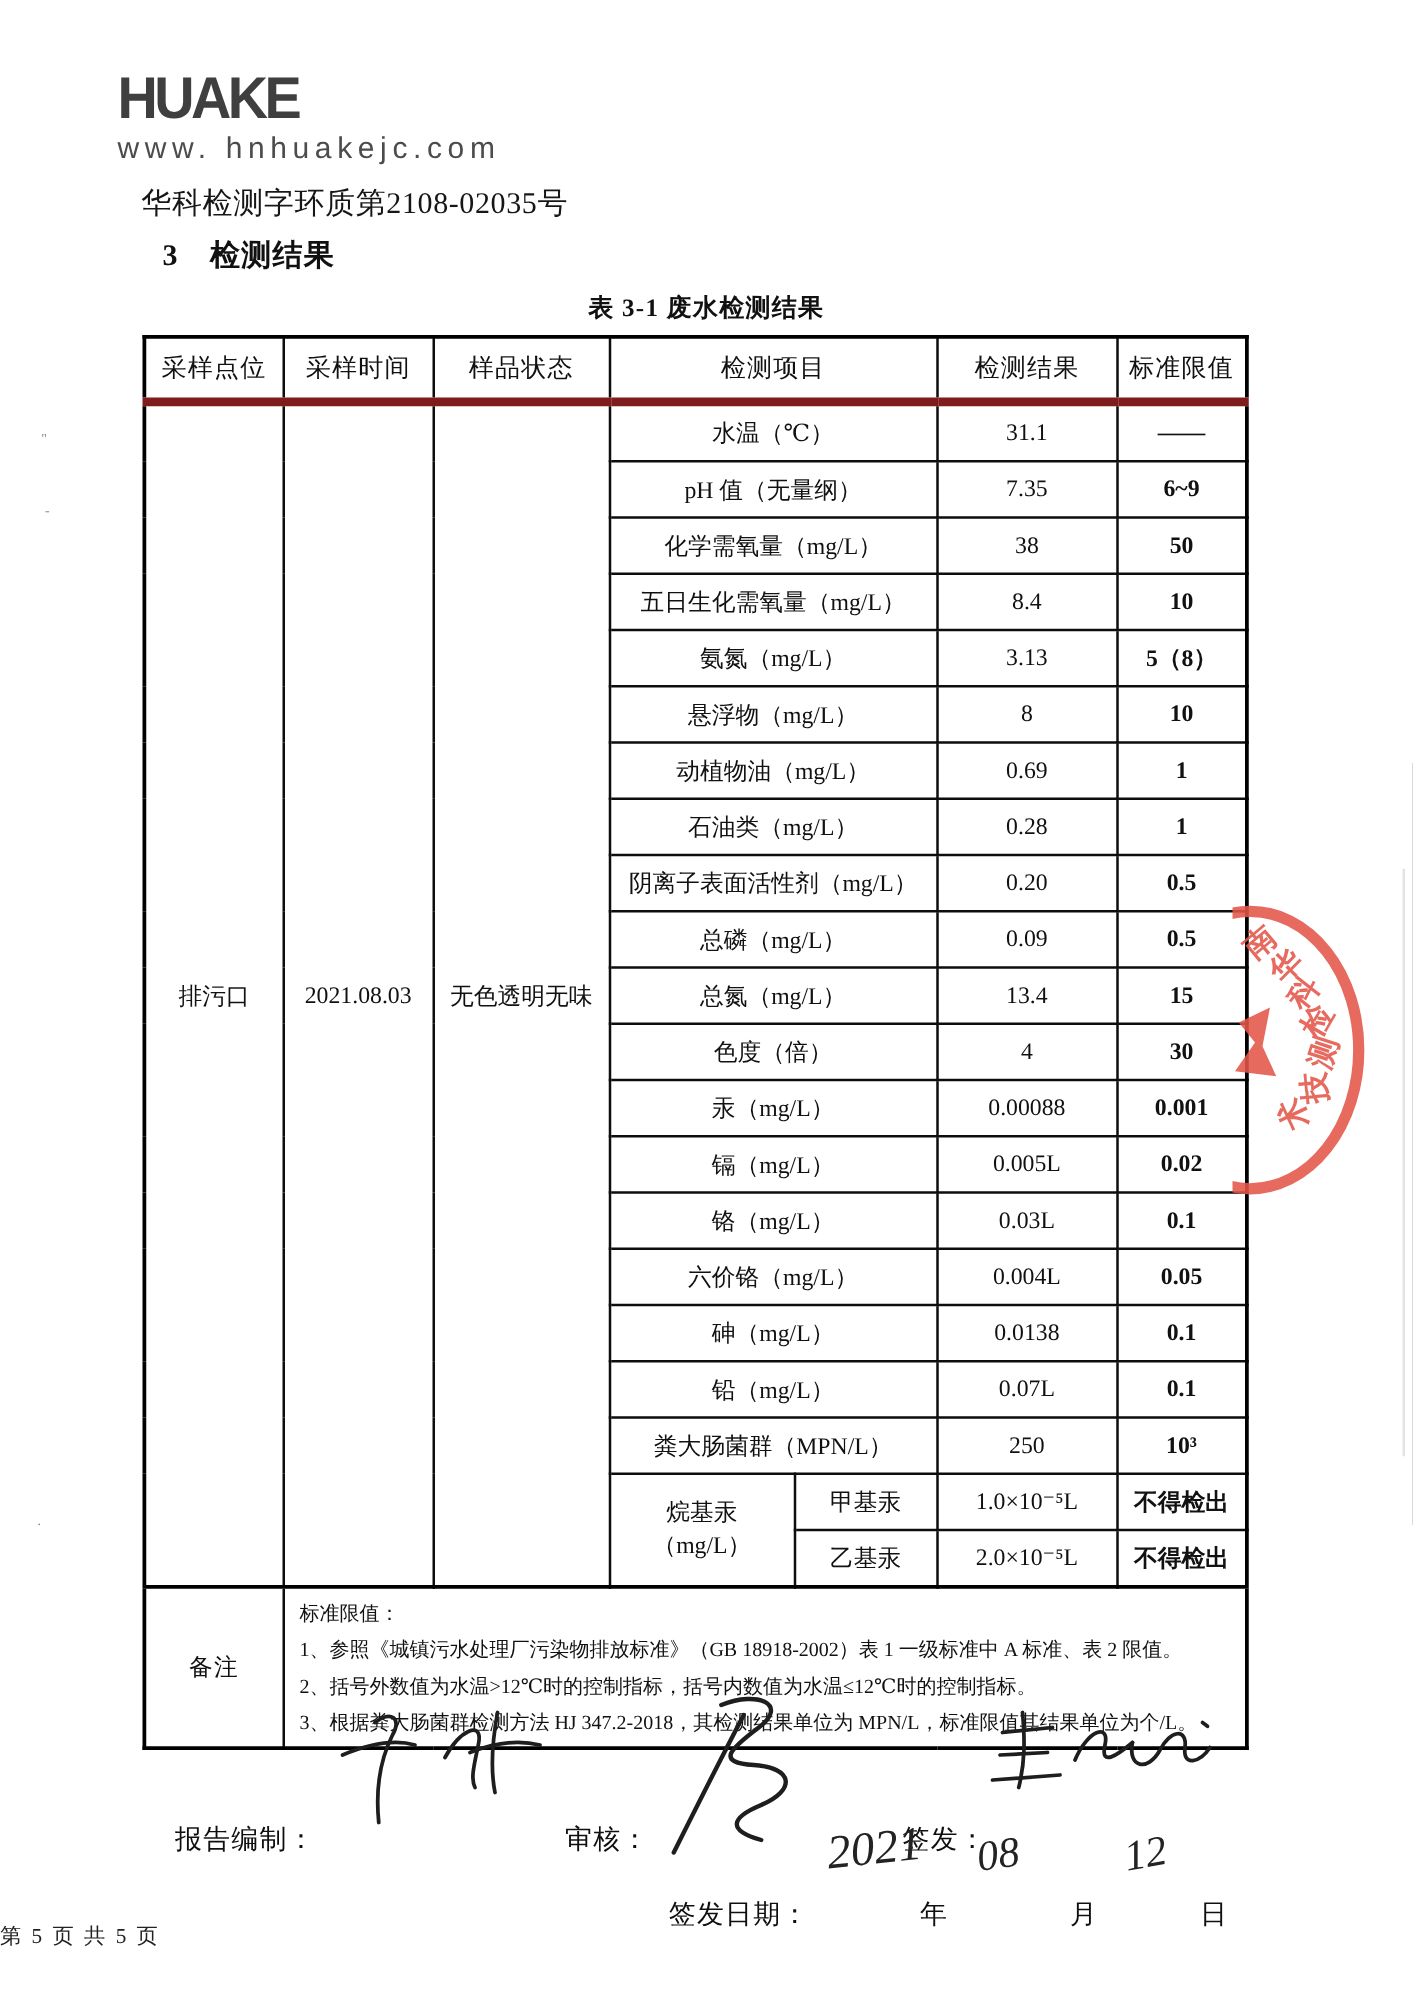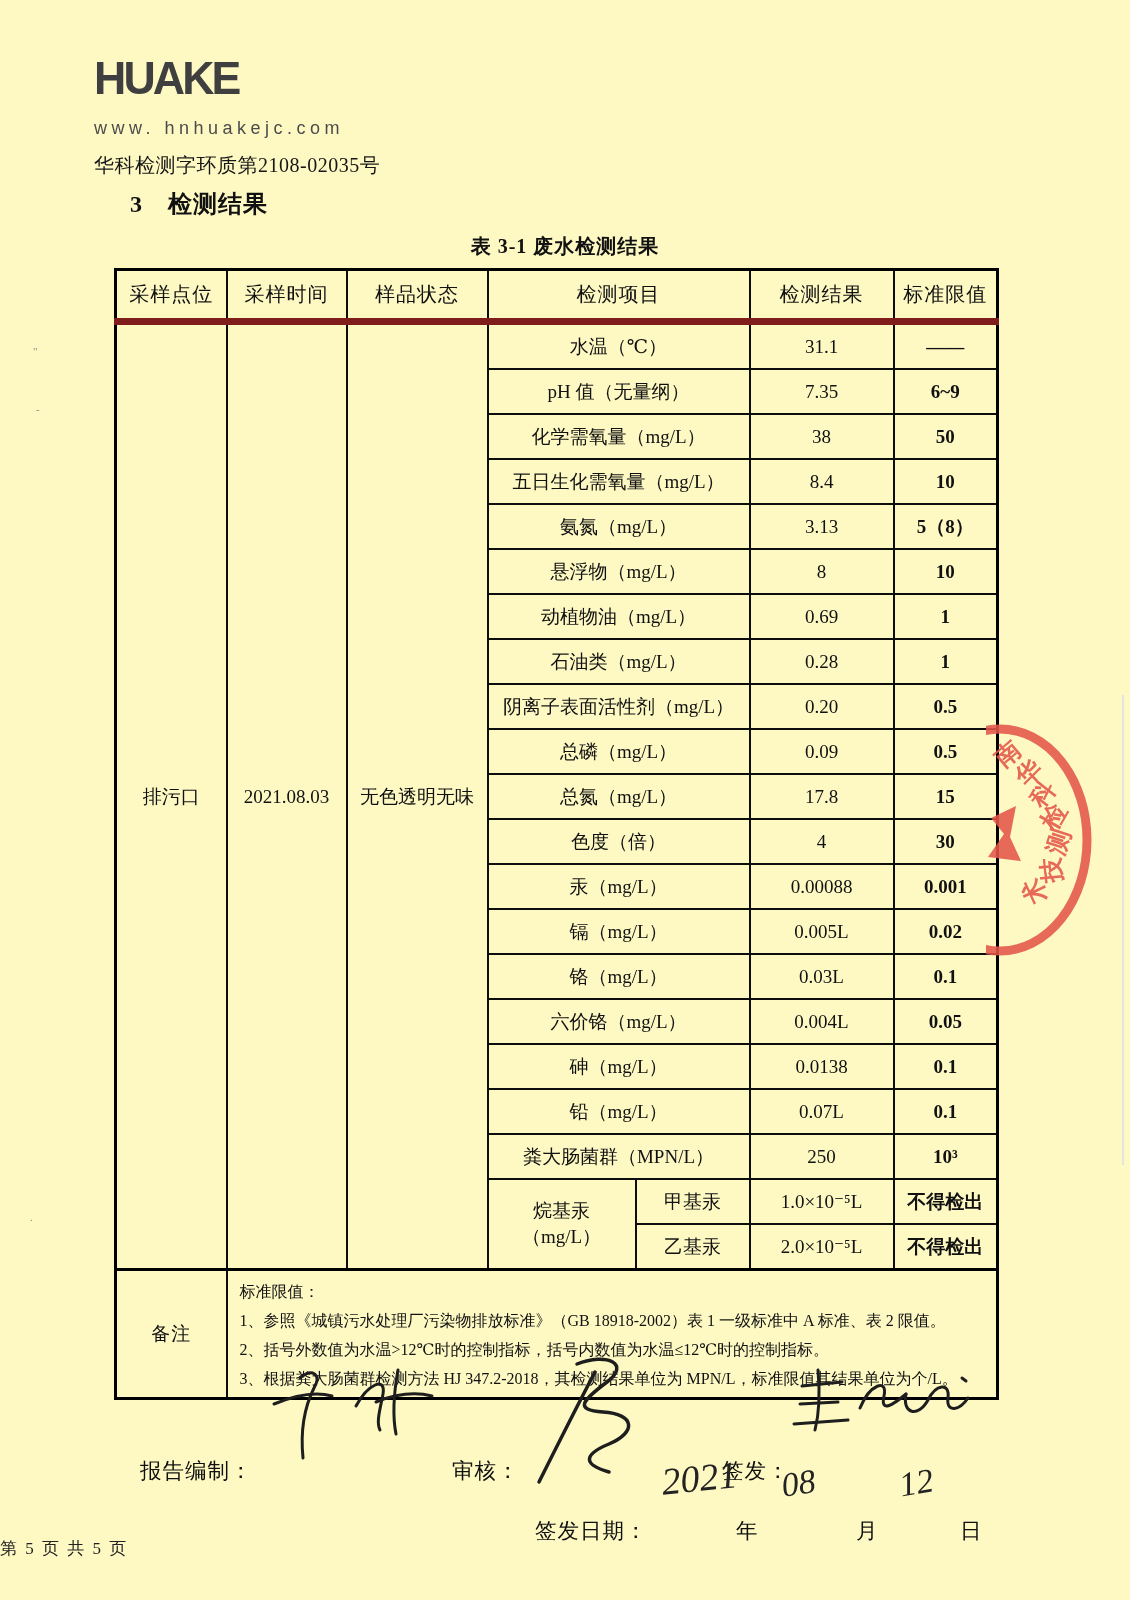--- a/index.html
+++ b/index.html
@@ -1,41 +1,41 @@
 <!DOCTYPE html>
 <html lang="zh"><head>
 <meta charset="utf-8">
 <style>
   html,body{margin:0;padding:0;}
   body{background:#9a9a9a;}
   .page{
     position:relative;
     width:1130px;height:1600px;
     margin:0 auto;
-    background:#fef9c3;
+    background:#ffffff;
     overflow:hidden;
     font-family:"Liberation Serif","DejaVu Serif",serif;
     color:#111;
   }
   
   .logo-block{position:absolute;left:94px;top:56px;}
   .logo-row{display:flex;align-items:flex-start;}
   .logo-en{
     font-family:"Liberation Sans","DejaVu Sans",sans-serif;
     font-weight:800;font-size:47px;line-height:44px;
     letter-spacing:-3px;color:#3f3f3f;
     transform:scaleX(.95);transform-origin:left top;
   }
   .logo-cn-wrap{margin-left:10px;}
   .logo-cn{display:block;font-size:34px;line-height:36px;letter-spacing:7px;color:#4c4c4c;font-weight:600;}
   .logo-tag{display:block;font-family:"Liberation Sans","DejaVu Sans",sans-serif;
     font-size:11px;letter-spacing:2.6px;color:#5a5a5a;margin-top:1px;}
   .logo-url{font-family:"Liberation Sans","DejaVu Sans",sans-serif;
-    font-size:18px;letter-spacing:4.5px;color:#4c4c4c;margin-top:18px;}
-  .doc-number{font-size:20px;color:#161616;margin-top:13px;letter-spacing:.5px;}
+    font-size:24px;letter-spacing:4.5px;color:#4c4c4c;margin-top:5px;}
+  .doc-number{font-size:24px;color:#161616;margin-top:13px;letter-spacing:.5px;margin-left:19px;}
   
   .section-title{position:absolute;left:130px;top:188px;font-size:24px;font-weight:bold;letter-spacing:1px;}
   .table-title{position:absolute;left:0;top:233px;width:1130px;text-align:center;font-size:20px;font-weight:bold;letter-spacing:1px;}
   
   table.res-table{
     position:absolute;left:114px;top:268px;width:882px;
     border-collapse:collapse;table-layout:fixed;
     border:3px solid #000;
     font-size:19px;
   }
@@ -150,21 +150,21 @@
           <td>0.20</td>
           <td class="limit-cell">0.5</td>
         </tr>
         <tr>
           <td colspan="2">总磷（mg/L）</td>
           <td>0.09</td>
           <td class="limit-cell">0.5</td>
         </tr>
         <tr>
           <td colspan="2">总氮（mg/L）</td>
-          <td>17.8</td>
+          <td>13.4</td>
           <td class="limit-cell">15</td>
         </tr>
         <tr>
           <td colspan="2">色度（倍）</td>
           <td>4</td>
           <td class="limit-cell">30</td>
         </tr>
         <tr>
           <td colspan="2">汞（mg/L）</td>
           <td>0.00088</td>

